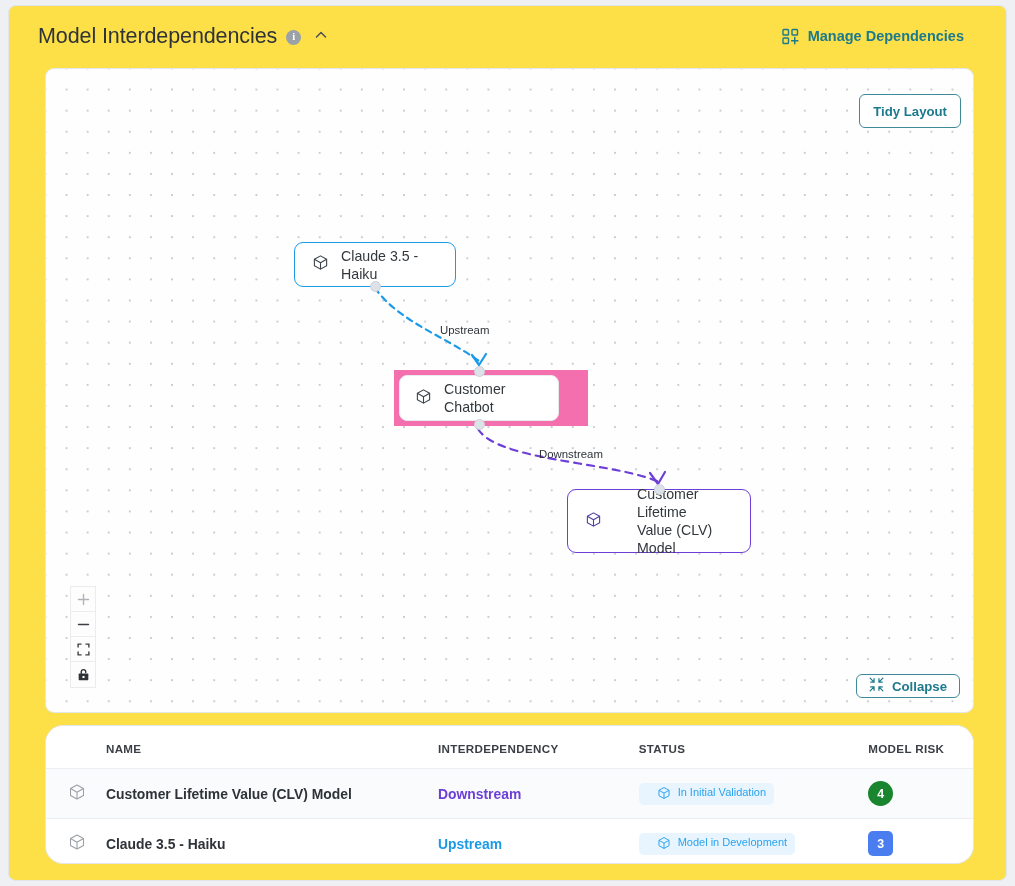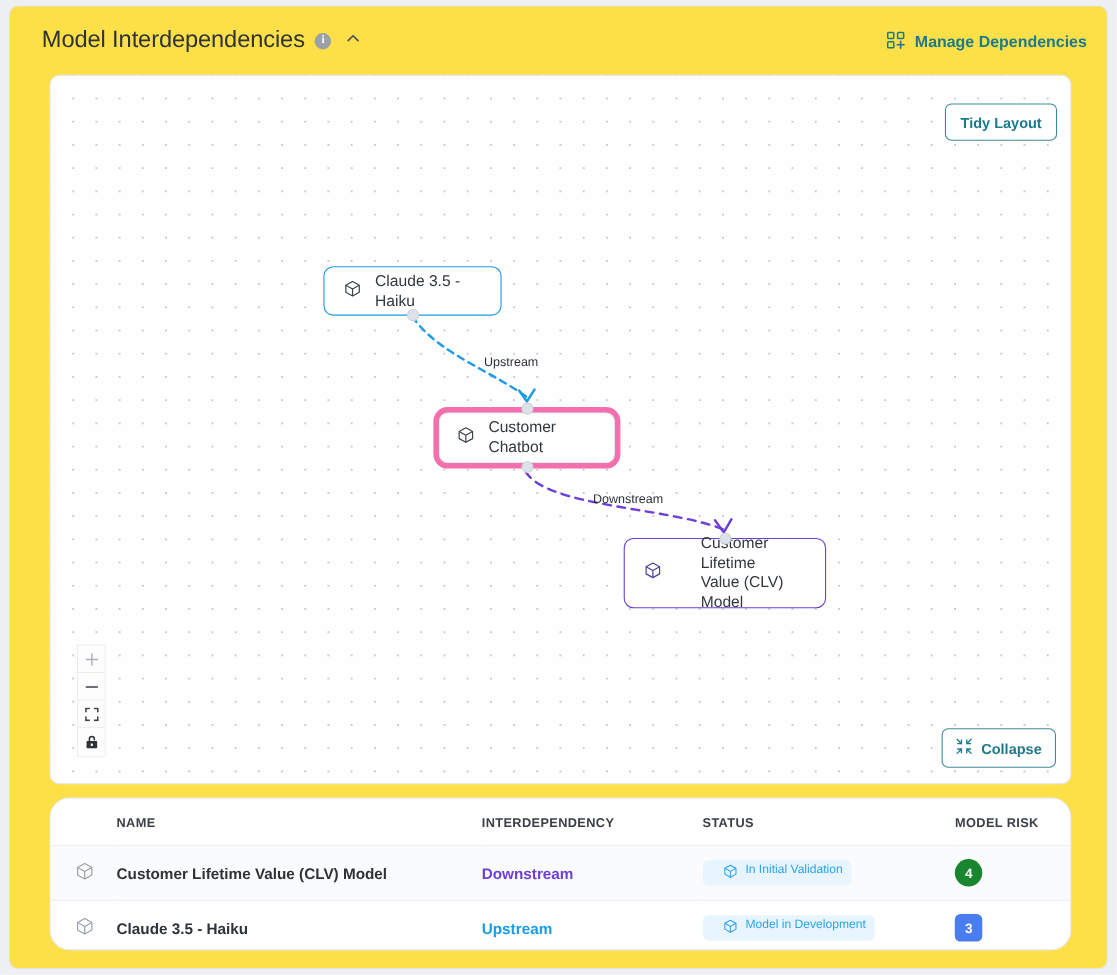--- a/index.html
+++ b/index.html
@@ -61,24 +61,24 @@
     margin-top: 2px;
   }
   .chevron-up {
     margin-top: 1px;
     margin-left: 3px;
     display: block;
   }
 
   .manage-deps {
     position: absolute;
-    right: 20px;
+    right: 44px;
     top: 22px;
     display: flex;
-    align-items: center;
+    align-items: flex-start;
     gap: 9px;
     color: #1c7a8c;
     font-size: 14.5px;
     font-weight: bold;
     cursor: pointer;
     white-space: nowrap;
   }
 
   
   .canvas {
@@ -130,23 +130,23 @@
     left: 521px; top: 420px;
     width: 184px; height: 64px;
     border: 1.6px solid #6d3fd6;
     gap: 35px;
   }
 
   
   .node-selected-wrap {
     position: absolute;
     left: 349px; top: 302px;
-    width: 168px; height: 54px;
+    width: 192px; height: 54px;
     border: 4px solid #f46fae;
-    border-radius: 12px;
+    border-radius: 0;
     background: #f46fae;
     box-shadow: 0 0 0 1px #f46fae;
   }
   .node-selected {
     position: absolute;
     left: 0; top: 0;
     width: 160px; height: 46px;
     border: 1px solid #e8eaee;
     border-radius: 8px;
     background: #ffffff;
@@ -190,21 +190,21 @@
     font-size: 13.2px;
     font-weight: bold;
     font-family: "Liberation Sans", sans-serif;
     display: flex;
     align-items: center;
     cursor: pointer;
   }
   .collapse-btn {
     position: absolute;
     right: 13px; bottom: 14px;
-    height: 36px;
+    height: 24px;
     padding: 0 12px;
     border: 1px solid #3f8a99;
     border-radius: 6px;
     background: #ffffff;
     color: #1c7a8c;
     font-size: 13.2px;
     font-weight: bold;
     font-family: "Liberation Sans", sans-serif;
     display: flex;
     align-items: center;

